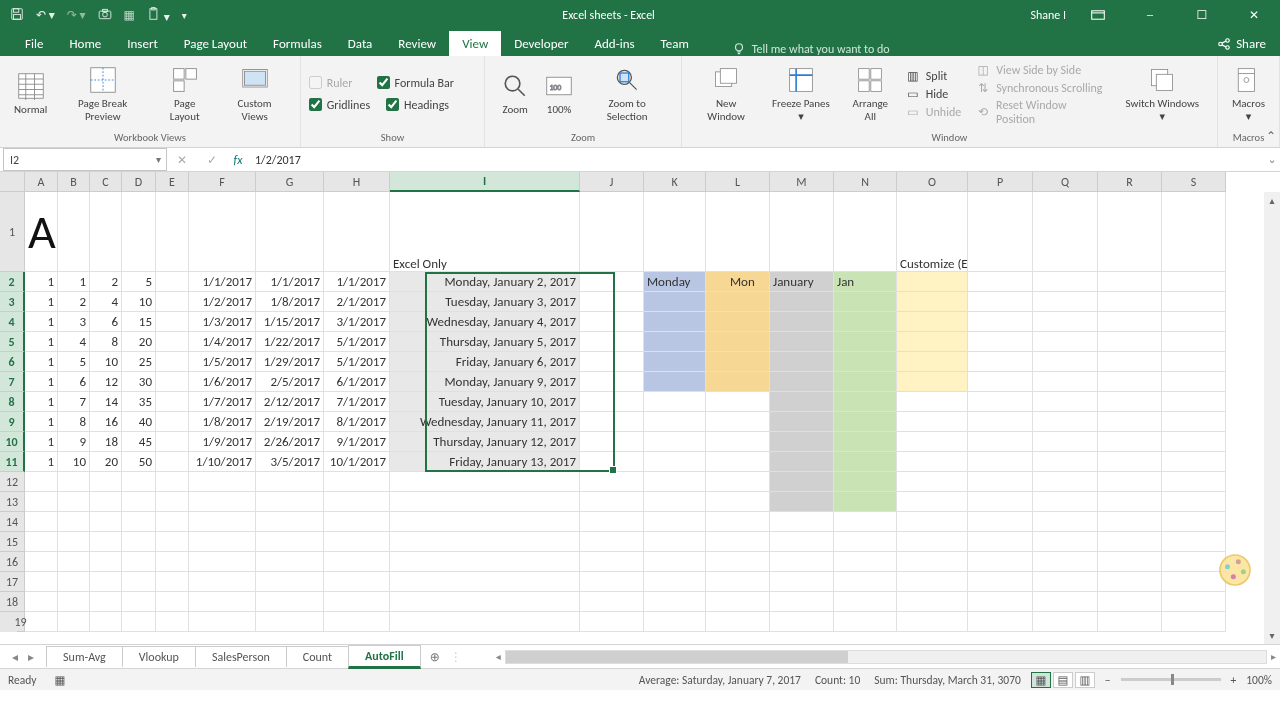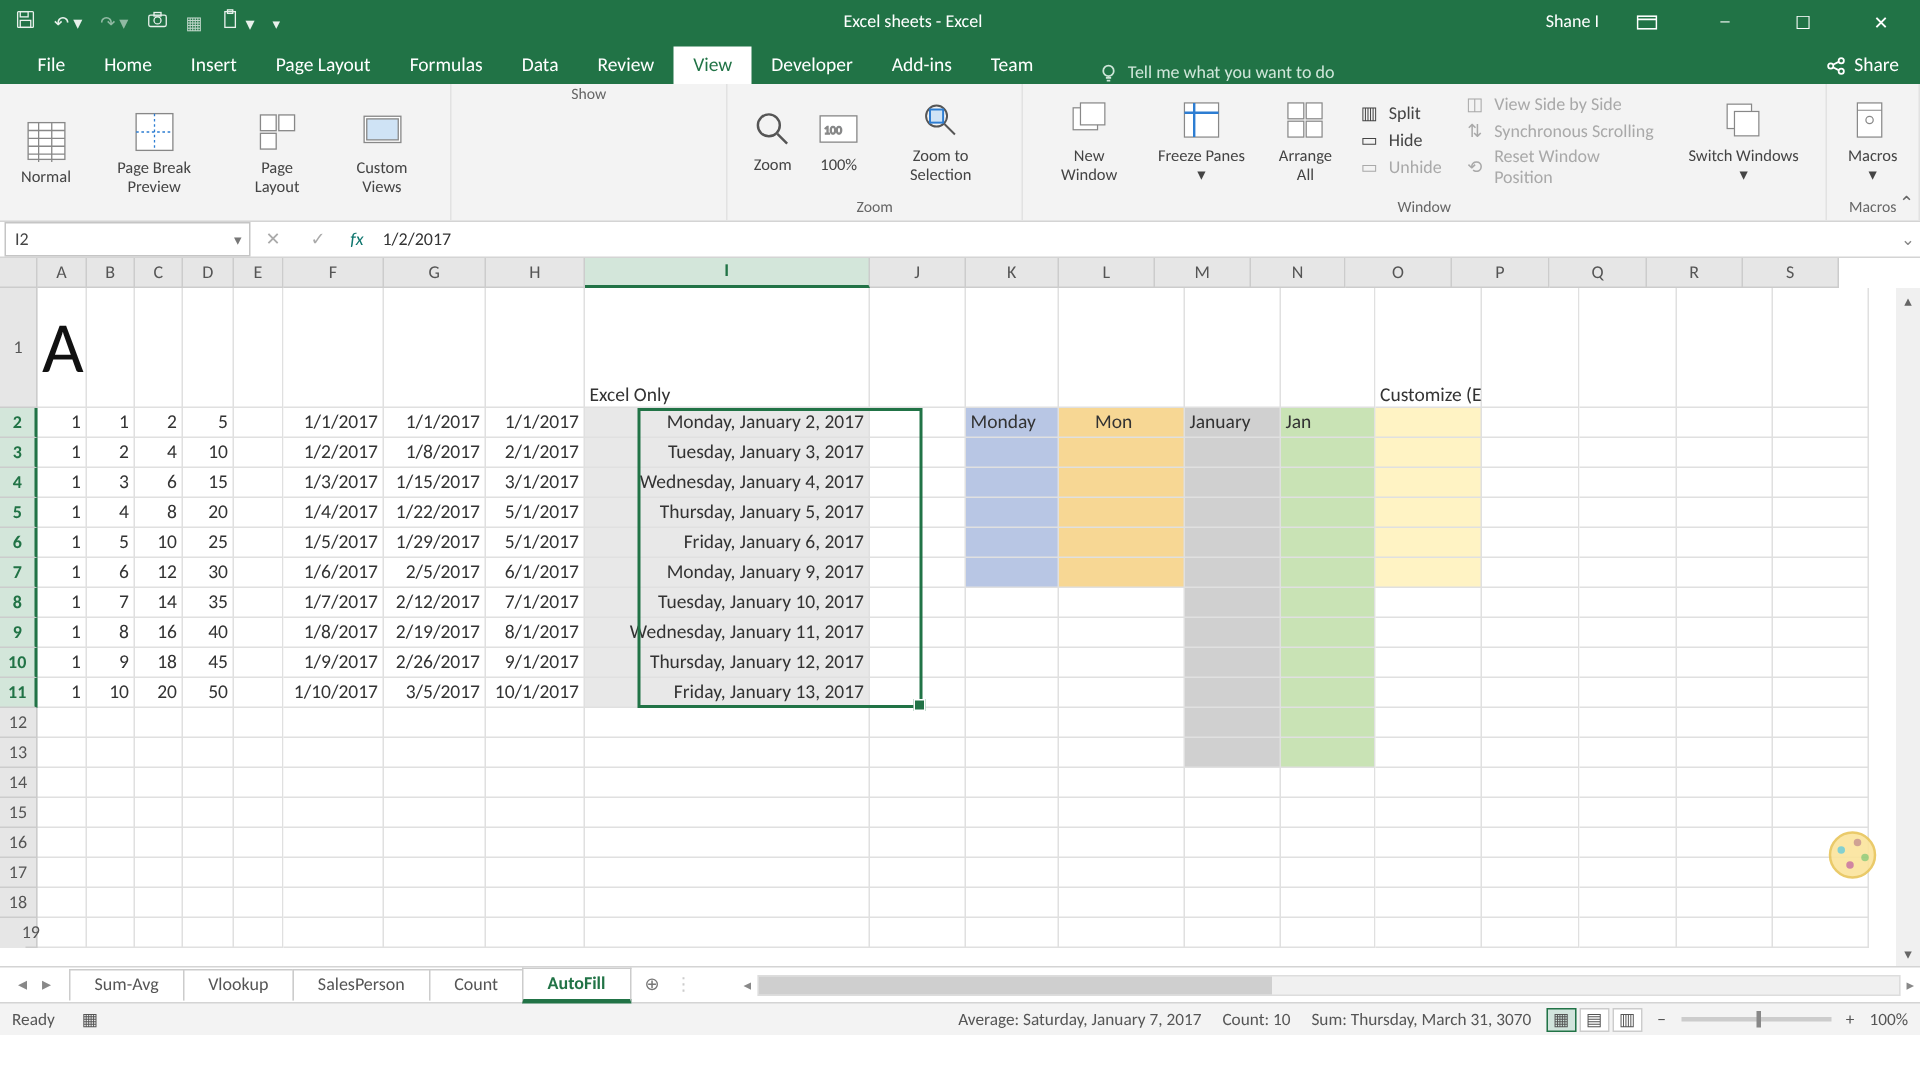--- a/index.html
+++ b/index.html
@@ -58,21 +58,21 @@
   .cell.r { justify-content: flex-end; }
   .row1 .cell { height: 80px; }
 
   
   .selection-box { position: absolute; left: 425px; top: 100px; width: 190px; height: 200px; border: 2px solid #217346; pointer-events: none; z-index: 5; }
   .selection-box::after { content: ""; position: absolute; right: -4px; bottom: -4px; width: 6px; height: 6px; background: #217346; border: 1px solid #fff; }
 
   
   .wA { width: 33px; } .wB { width: 32px; } .wC { width: 32px; } .wD { width: 34px; } .wE { width: 33px; }
   .wF { width: 67px; } .wG { width: 68px; } .wH { width: 66px; } .wI { width: 190px; }
-  .wJ { width: 64px; } .wK { width: 62px; } .wL { width: 84px; padding-left: 24px; } .wM { width: 64px; } .wN { width: 63px; }
+  .wJ { width: 64px; } .wK { width: 62px; } .wL { width: 64px; padding-left: 24px; } .wM { width: 64px; } .wN { width: 63px; }
   .wO { width: 71px; } .wP { width: 65px; } .wQ { width: 65px; } .wR { width: 64px; } .wS { width: 64px; }
 
   .big-title { font-size: 48px; font-weight: 400; font-family: Calibri, sans-serif; color: #111; }
 
   
   .vscroll { position: absolute; right: 0; top: 20px; width: 16px; bottom: 0; background: #f0f0f0; display: flex; flex-direction: column; align-items: center; }
   .vscroll .arrow { font-size: 10px; color: #666; padding: 2px; }
 
   
   .sheet-bar { height: 24px; display: flex; align-items: center; background: #fff; border-top: 1px solid #d4d4d4; font-size: 12px; }
@@ -202,23 +202,46 @@
       <div class="btn-lg">
         <div class="icon-box">
             <svg width="28" height="28" viewBox="0 0 32 32" fill="#fff" stroke="#888">
               <rect x="2" y="4" width="28" height="20"></rect>
               <rect x="4" y="6" width="24" height="16" fill="#cfe3f5"></rect>
             </svg>
           </div>
         <span>Custom Views</span>
       </div>
     </div>
+    <div class="group-label">Workbook Views</div>
   </div>
 
   <div class="group" style="width:185px">
+    <div class="group-body" style="flex-direction:column; align-items:flex-start; justify-content:center; gap:4px">
+      <div style="display:flex; gap:24px">
+        <label class="chk disabled">
+            <input type="checkbox" disabled="" style=""> 
+            <span>Ruler</span>
+          </label>
+        <label class="chk">
+            <input type="checkbox" checked="" style=""> 
+            <span>Formula Bar</span>
+          </label>
+      </div>
+      <div style="display:flex; gap:16px">
+        <label class="chk">
+            <input type="checkbox" checked="" style=""> 
+            <span>Gridlines</span>
+          </label>
+        <label class="chk">
+            <input type="checkbox" checked="" style=""> 
+            <span>Headings</span>
+          </label>
+      </div>
+    </div>
     <div class="group-label">Show</div>
   </div>
 
   <div class="group">
     <div class="group-body">
       <div class="btn-lg">
         <div class="icon-box">
             <svg width="26" height="26" viewBox="0 0 32 32" fill="none" stroke="#555" stroke-width="2">
               <circle cx="13" cy="13" r="9"></circle>
               <path d="M20 20l8 8"></path>

